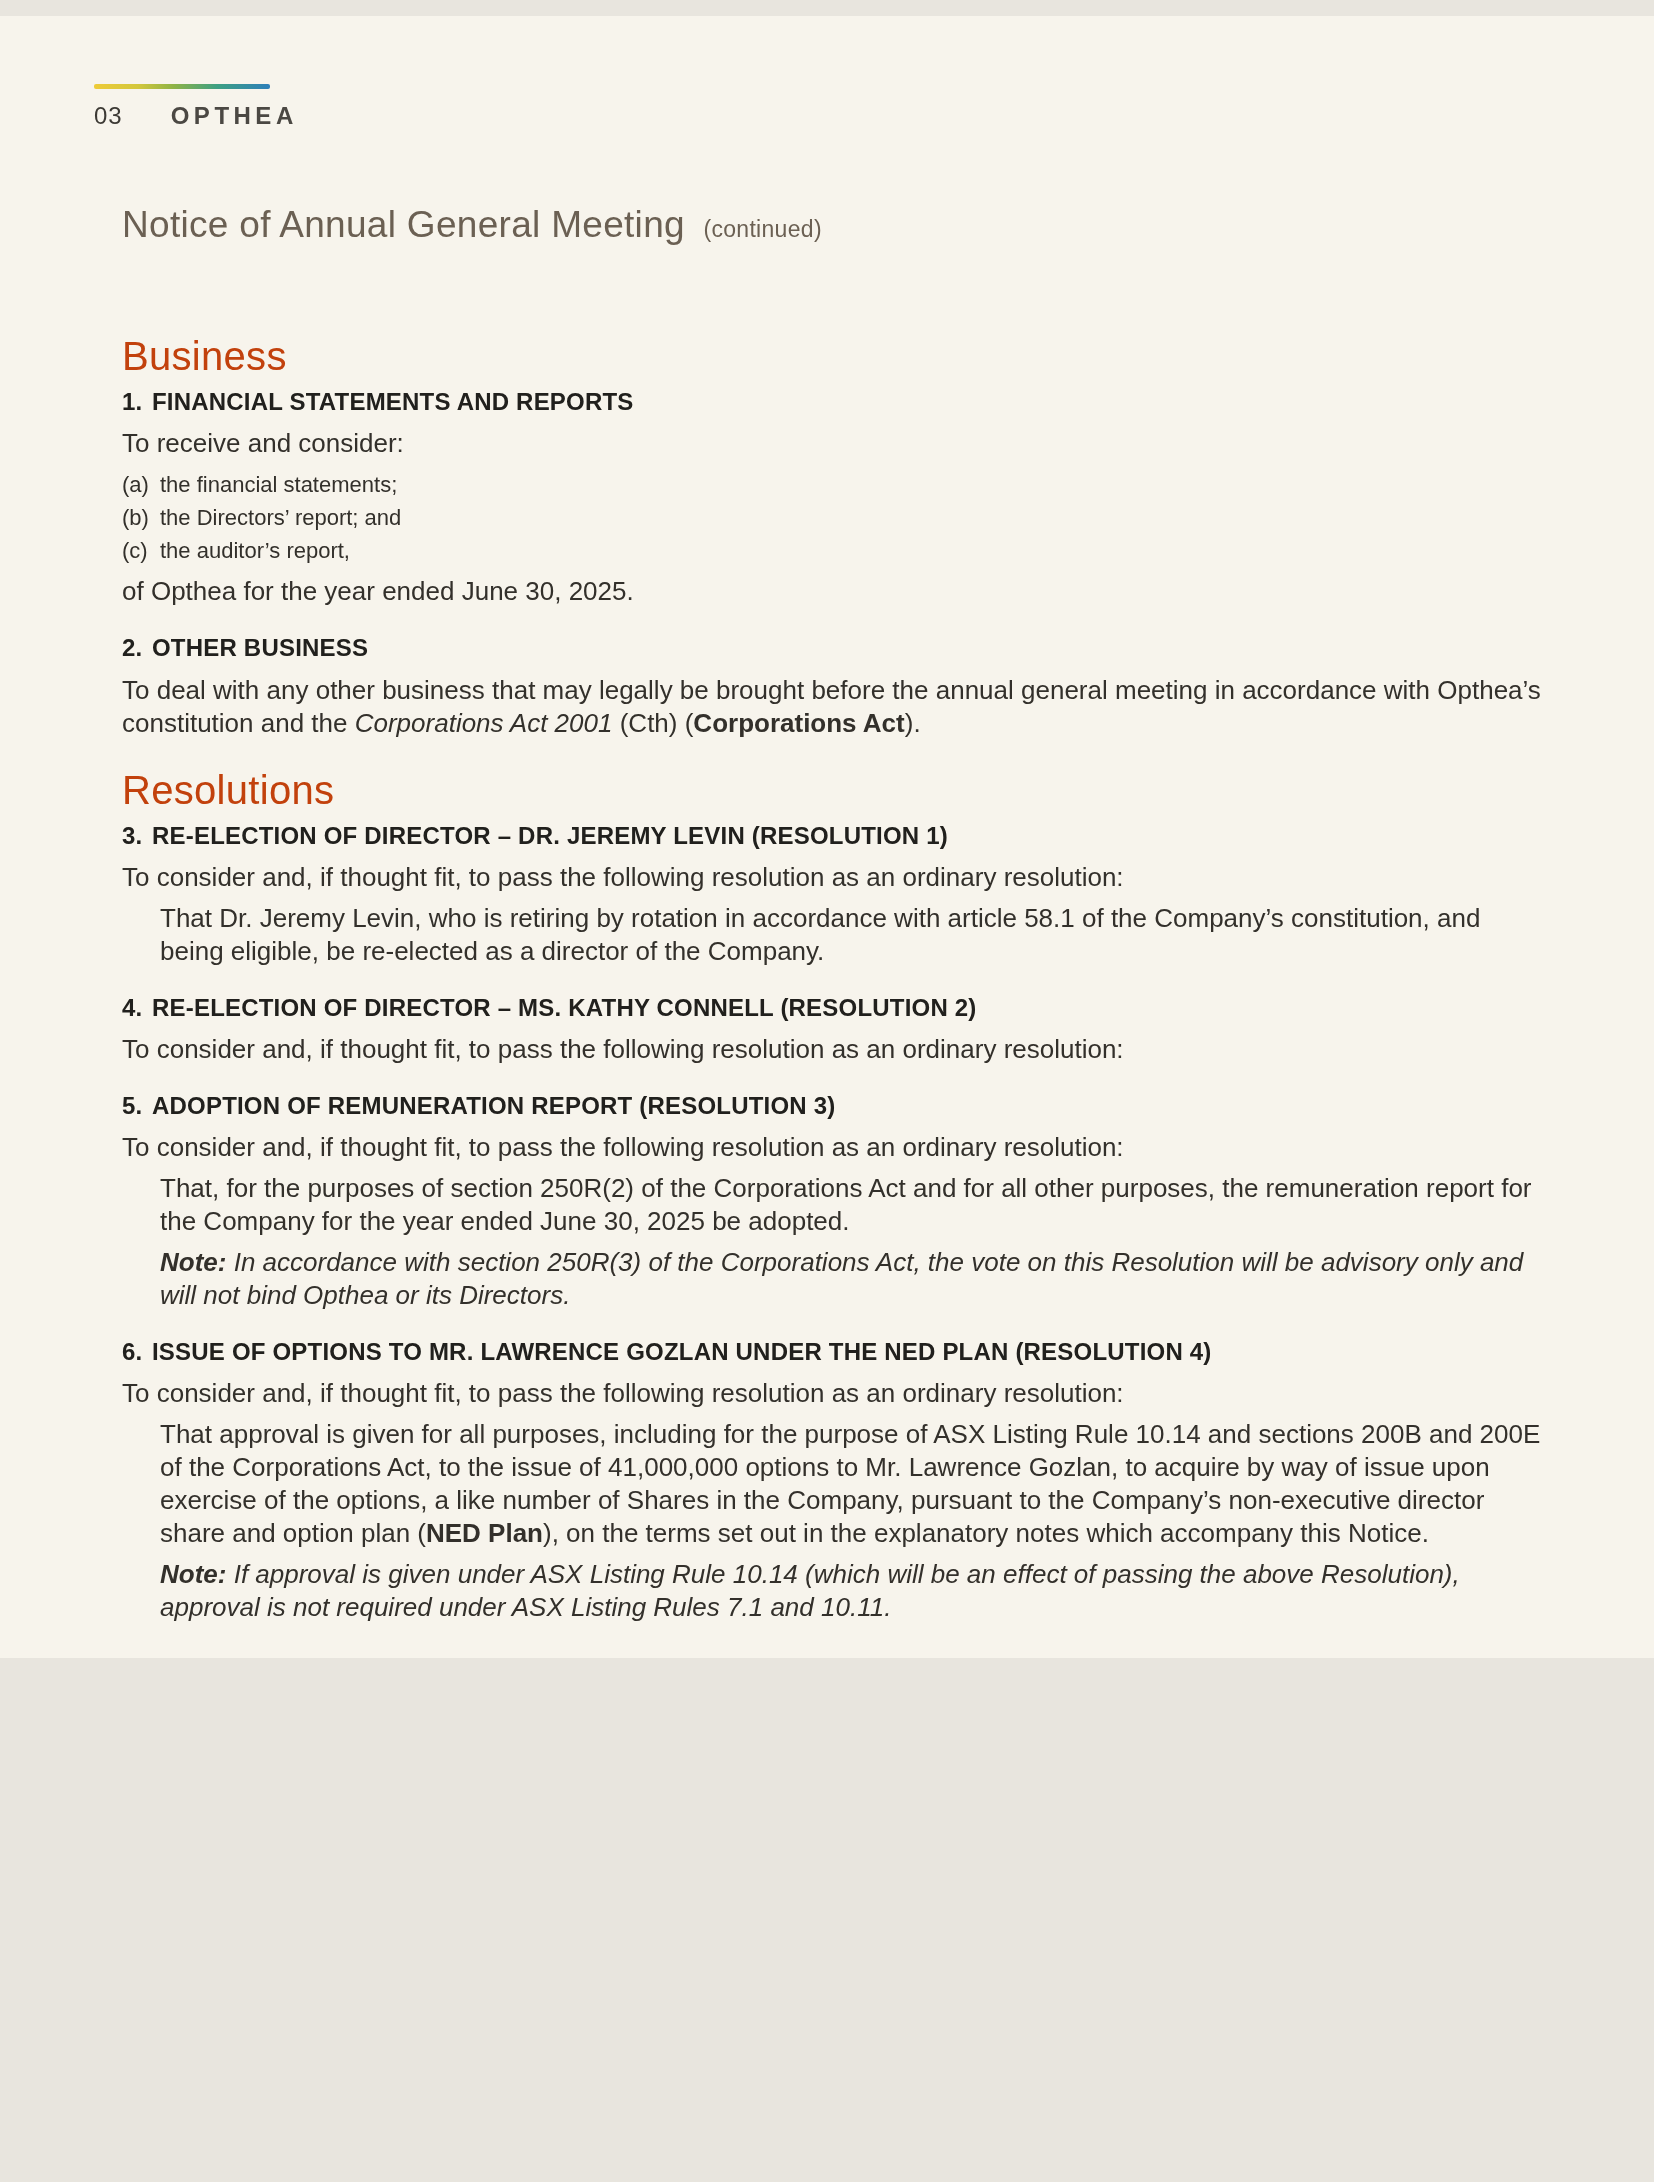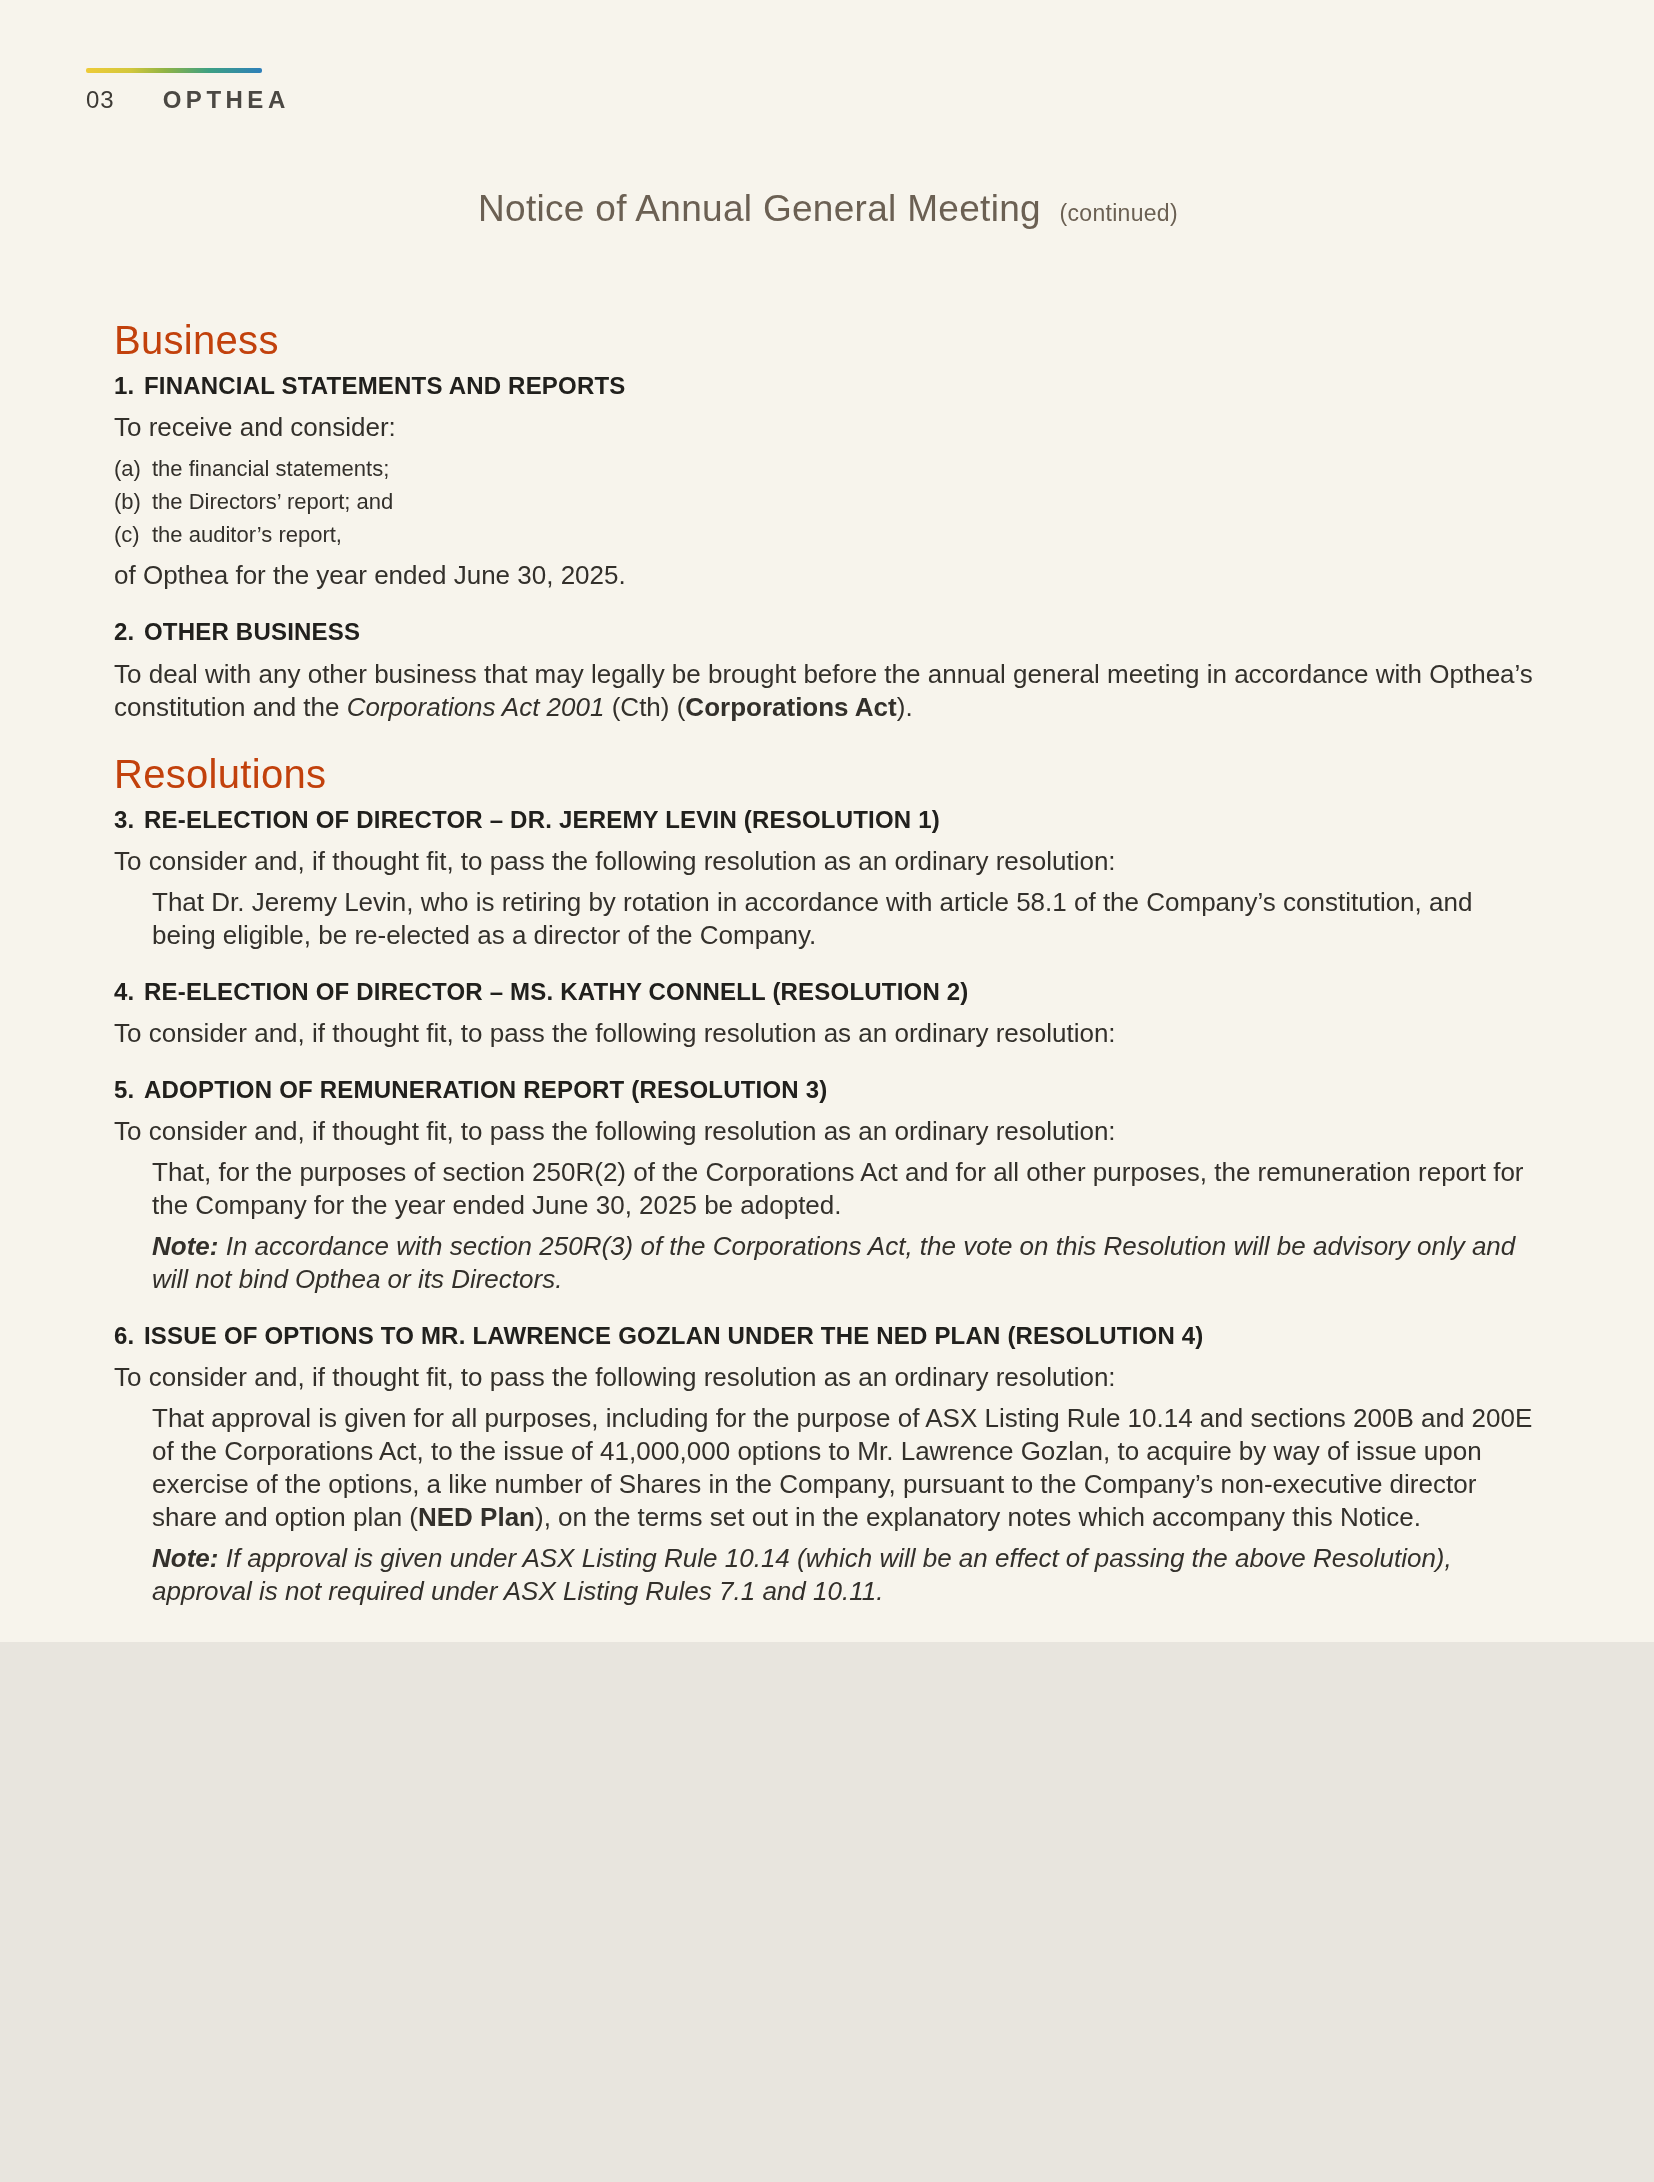--- a/index.html
+++ b/index.html
@@ -1,25 +1,26 @@
 <!DOCTYPE html>
 <html><head>
 <meta charset="utf-8">
 <style>
   * { box-sizing: border-box; }
   html, body { margin: 0; padding: 0; background: #e8e5de; }
   .page {
     width: 1654px;
     height: 1642px;
-    margin: 0 auto;
+    margin: 16px auto;
     background: #f7f4ec;
     position: relative;
     overflow: hidden;
     font-family: "Liberation Sans", "DejaVu Sans", sans-serif;
     color: #33302b;
+    padding-left: 8px;
   }
   .page-header { padding: 68px 0 0 86px; }
   .gradient-bar {
     width: 176px;
     height: 5px;
     border-radius: 2px;
     background: linear-gradient(90deg, #eecb38 0%, #d3c73c 25%, #8fb345 45%, #3da083 70%, #2e7fba 100%);
   }
   .brand-row { margin-top: 13px; display: flex; align-items: baseline; }
   .page-number { font-size: 24px; color: #3d3a35; letter-spacing: 1px; }
@@ -27,21 +28,20 @@
 
   .content { padding: 0 112px 0 114px; }
 
   .doc-title {
     margin: 72px 0 0;
     font-size: 37px;
     font-weight: 400;
     color: #6b6053;
     letter-spacing: 0.3px;
     line-height: 1.25;
-    text-align: center;
   }
   .doc-title-suffix { font-size: 23px; margin-left: 8px; font-weight: 400; }
 
   .section-heading {
     font-size: 40px;
     font-weight: 400;
     color: #c2410c;
     line-height: 1.2;
     letter-spacing: 0.3px;
   }

